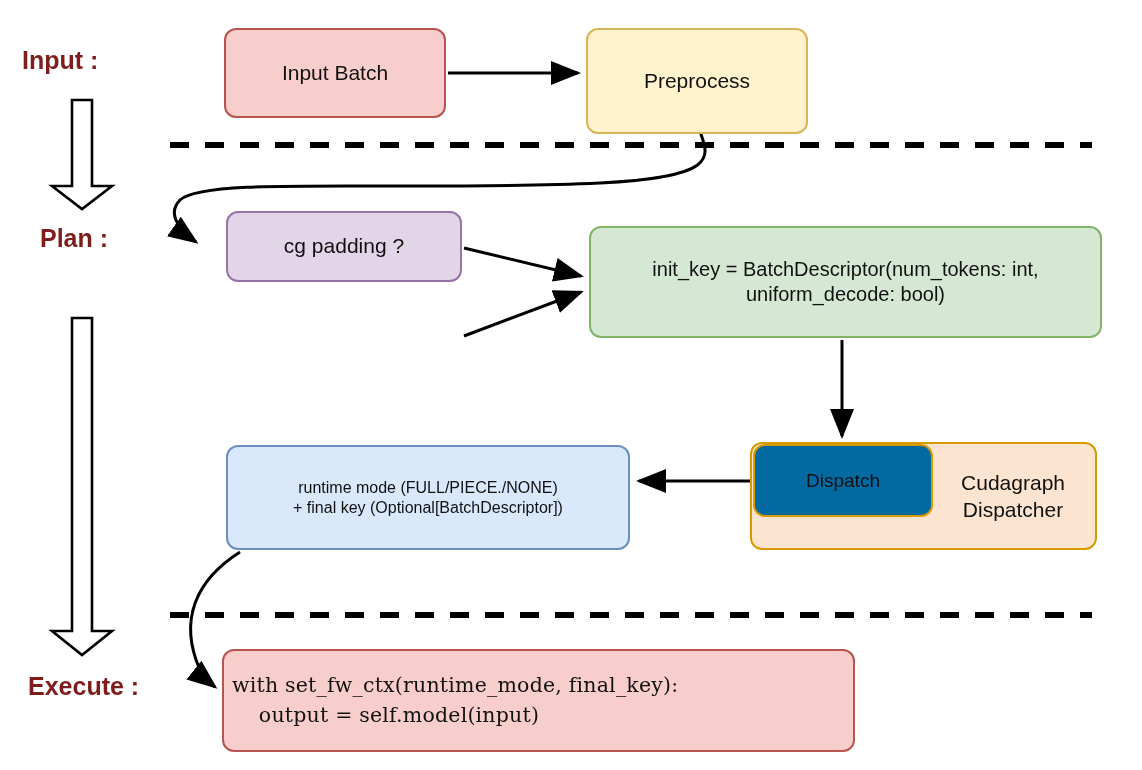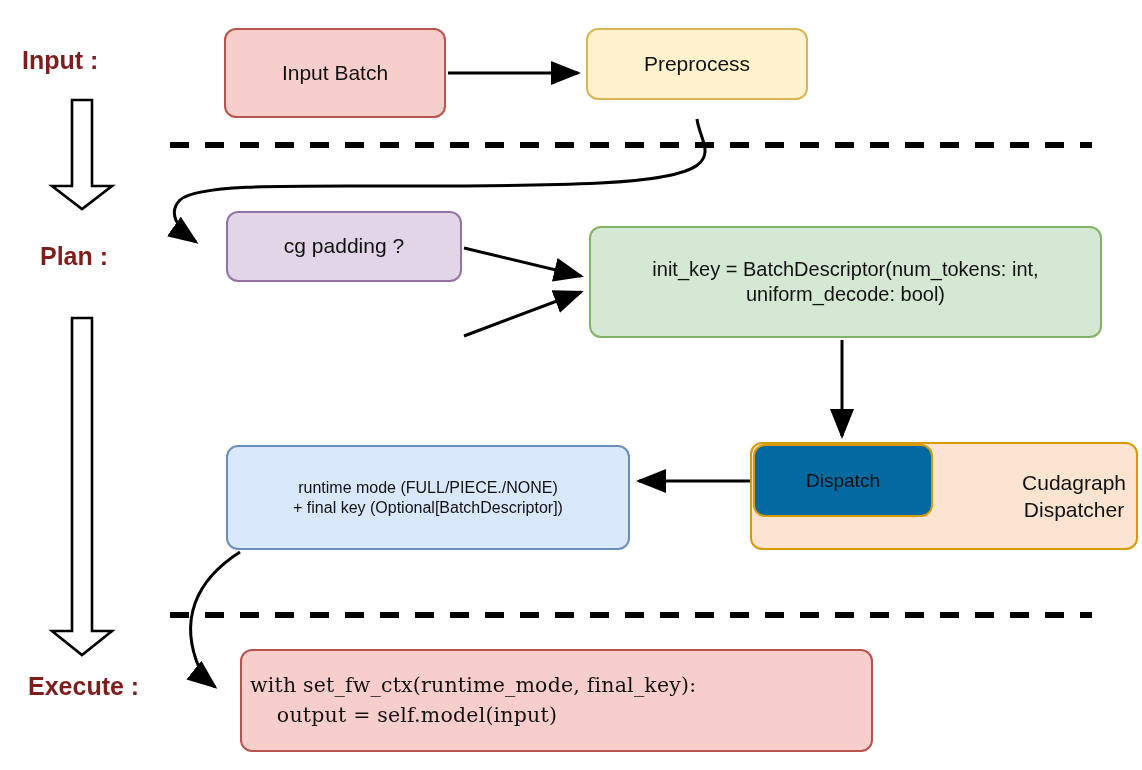--- a/index.html
+++ b/index.html
@@ -36,21 +36,21 @@
     color:#111111;
     line-height:1.25;
     white-space:pre-line;
   }
   .node-input-batch{
     left:224px; top:28px; width:222px; height:90px;
     background:#f8cecc; border-color:#b85450;
     font-size:21px;
   }
   .node-preprocess{
-    left:586px; top:28px; width:222px; height:72px;
+    left:586px; top:28px; width:222px; height:106px;
     background:#fff2cc; border-color:#d6b656;
     font-size:21px;
   }
   .node-cg-padding{
     left:226px; top:211px; width:236px; height:71px;
     background:#e1d5e7; border-color:#9673a6;
     font-size:21px;
   }
   .node-uniform-decode{
     left:226px; top:297px; width:236px; height:71px;
@@ -62,57 +62,56 @@
     background:#d5e8d4; border-color:#82b366;
     font-size:20px;
     padding:0 8px;
   }
   .node-runtime-mode{
     left:226px; top:445px; width:404px; height:105px;
     background:#dae8fc; border-color:#6c8ebf;
     font-size:16px;
   }
   .node-cudagraph-dispatcher{
-    left:750px; top:442px; width:388px; height:108px;
+    left:750px; top:442px; width:347px; height:108px;
     background:#fce4d0; border-color:#d79b00;
     font-size:21px;
     align-items:center;
     justify-content:flex-end;
-    padding-right:10px;
+    padding-right:30px;
     line-height:1.3;
   }
   .node-dispatch{
     left:753px; top:444px; width:180px; height:73px;
     background:#0369a1; border-color:#d79b00;
     font-size:19px;
   }
   .node-code{
     left:222px; top:649px; width:633px; height:103px;
     background:#f8cecc; border-color:#b85450;
     font-family:"DejaVu Serif", serif;
     font-size:20.5px;
     letter-spacing:0.2px;
     align-items:center;
     justify-content:flex-start;
     padding-left:8px;
     text-align:left;
     line-height:1.45;
     white-space:pre;
-    margin-left:18px;
   }
   
   .stage-label{
     position:absolute;
     font-weight:bold;
     font-size:25px;
     color:#7f1d1d;
     white-space:nowrap;
   }
   .stage-input{ left:22px; top:46px; }
-  .stage-plan{  left:40px; top:242px; }
+  .stage-plan{  left:40px; top:224px; }
   .stage-execute{ left:14px; top:672px;margin-left:14px; }
 </style>
 </head>
 <body>
 
 <div id="canvas">
 
   <svg id="wires" viewBox="0 0 1142 770">
     <defs>
       <marker id="ah" markerWidth="10" markerHeight="8" refX="9" refY="4" orient="auto" markerUnits="strokeWidth">

